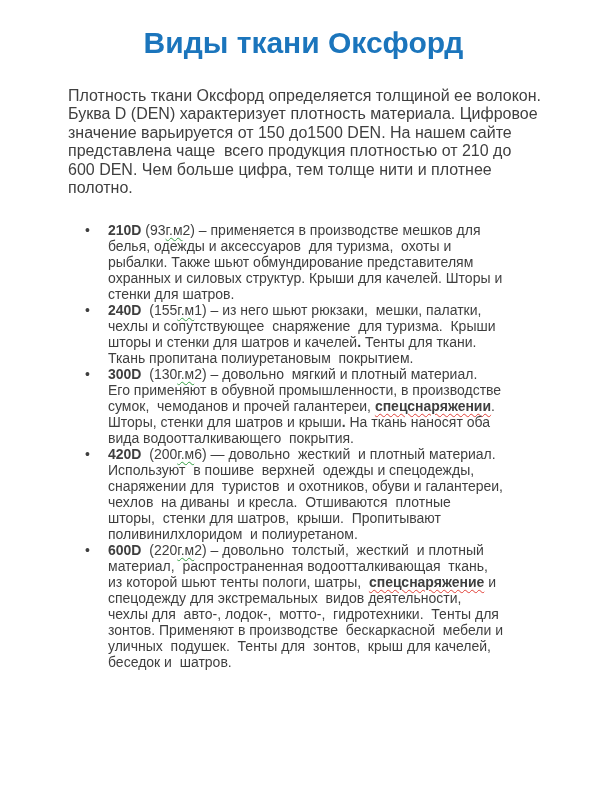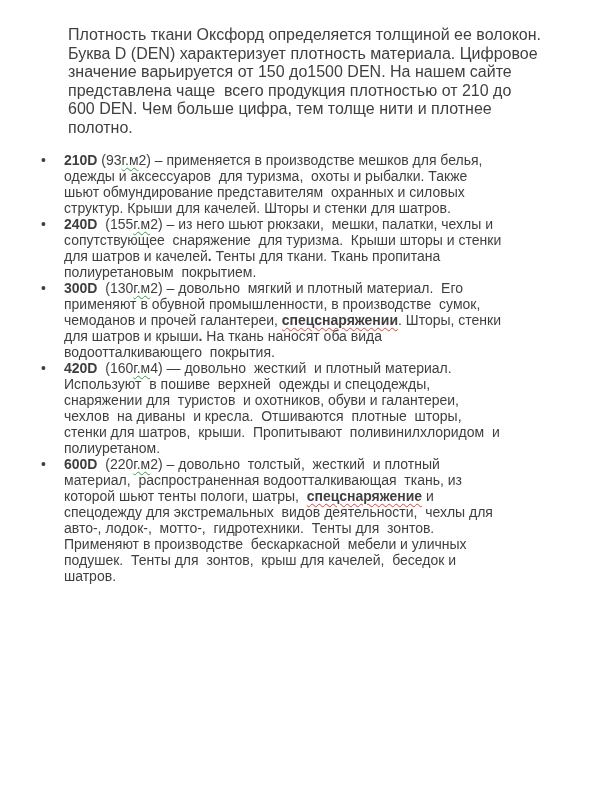--- a/index.html
+++ b/index.html
@@ -28,22 +28,22 @@
     line-height:1.15;
   }
   p.intro{
     margin:26px 0 12px 68px;
     width:474px;
     font-size:16px;
     line-height:18.5px;
     white-space:pre-wrap;
   }
   ul.fabric-list{
-    margin:15px 0 0 0;
-    padding:0 0 0 64px;
+    margin:24px 0 0 0;
+    padding:0 0 0 108px;
     width:505px;
     list-style:none;
     font-size:14px;
     line-height:16px;
   }
   ul.fabric-list li{
     position:relative;
     white-space:pre-wrap;
   }
   ul.fabric-list li::before{
@@ -68,23 +68,24 @@
     text-decoration-style:wavy;
     text-decoration-color:var(--squiggle-green);
     text-decoration-thickness:1px;
     text-underline-offset:2px;
   }
 </style>
 </head>
 <body>
 
 <div class="page">
+  <h1 class="doc-title">Виды ткани Оксфорд</h1>
 
   <p class="intro">Плотность ткани Оксфорд определяется толщиной ее волокон. Буква D (DEN) характеризует плотность материала. Цифровое значение варьируется от 150 до1500 DEN. На нашем сайте представлена чаще  всего продукция плотностью от 210 до 600 DEN. Чем больше цифра, тем толще нити и плотнее полотно.</p>
 
   <ul class="fabric-list">
       <li><span class="b">210D</span><span> (93</span><span class="sq-green">г.м</span><span>2) – применяется в производстве мешков для белья, одежды и аксессуаров  для туризма,  охоты и рыбалки. Также шьют обмундирование представителям  охранных и силовых структур. Крыши для качелей. Шторы и стенки для шатров.</span></li>
-      <li><span class="b">240D</span><span>  (155</span><span class="sq-green">г.м</span><span>2) – из него шьют рюкзаки,  мешки, палатки, чехлы и сопутствующее  снаряжение  для туризма.  Крыши шторы и стенки для шатров и качелей</span><span class="b">.</span><span> Тенты для ткани. Ткань пропитана полиуретановым  покрытием.</span></li>
+      <li><span class="b">240D</span><span>  (155</span><span class="sq-green">г.м</span><span>1) – из него шьют рюкзаки,  мешки, палатки, чехлы и сопутствующее  снаряжение  для туризма.  Крыши шторы и стенки для шатров и качелей</span><span class="b">.</span><span> Тенты для ткани. Ткань пропитана полиуретановым  покрытием.</span></li>
       <li><span class="b">300D</span><span>  (130</span><span class="sq-green">г.м</span><span>2) – довольно  мягкий и плотный материал.  Его применяют в обувной промышленности, в производстве  сумок,  чемоданов и прочей галантереи, </span><span class="sq-red">спецснаряжении</span><span>. Шторы, стенки для шатров и крыши</span><span class="b">.</span><span> На ткань наносят оба вида водоотталкивающего  покрытия.</span></li>
-      <li><span class="b">420D</span><span>  (160</span><span class="sq-green">г.м</span><span>4) — довольно  жесткий  и плотный материал.  Используют  в пошиве  верхней  одежды и спецодежды,  снаряжении для  туристов  и охотников, обуви и галантереи,  чехлов  на диваны  и кресла.  Отшиваются  плотные  шторы,  стенки для шатров,  крыши.  Пропитывают  поливинилхлоридом  и полиуретаном.</span></li>
+      <li><span class="b">420D</span><span>  (200</span><span class="sq-green">г.м</span><span>6) — довольно  жесткий  и плотный материал.  Используют  в пошиве  верхней  одежды и спецодежды,  снаряжении для  туристов  и охотников, обуви и галантереи,  чехлов  на диваны  и кресла.  Отшиваются  плотные  шторы,  стенки для шатров,  крыши.  Пропитывают  поливинилхлоридом  и полиуретаном.</span></li>
       <li><span class="b">600D</span><span>  (220</span><span class="sq-green">г.м</span><span>2) – довольно  толстый,  жесткий  и плотный материал,  распространенная водоотталкивающая  ткань, из которой шьют тенты пологи, шатры,  </span><span class="sq-red">спецснаряжение</span><span> и спецодежду для экстремальных  видов деятельности,  чехлы для  авто-, лодок-,  мотто-,  гидротехники.  Тенты для  зонтов. Применяют в производстве  бескаркасной  мебели и уличных  подушек.  Тенты для  зонтов,  крыш для качелей,  беседок и  шатров.</span></li>
     </ul>
 </div>
 
 </body></html>

